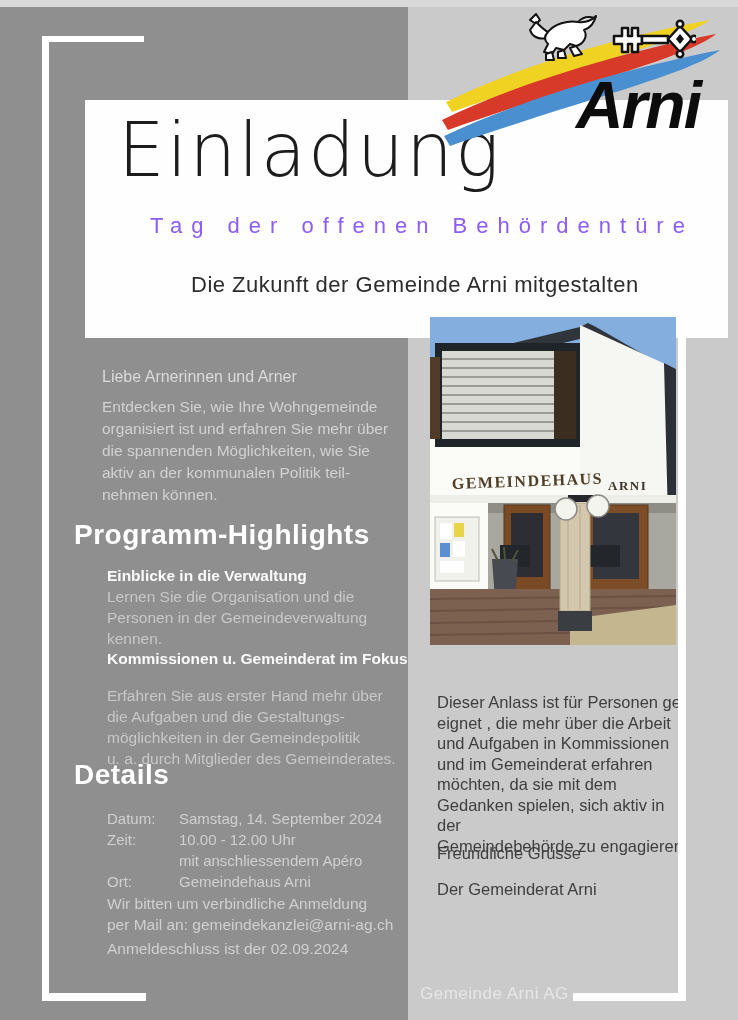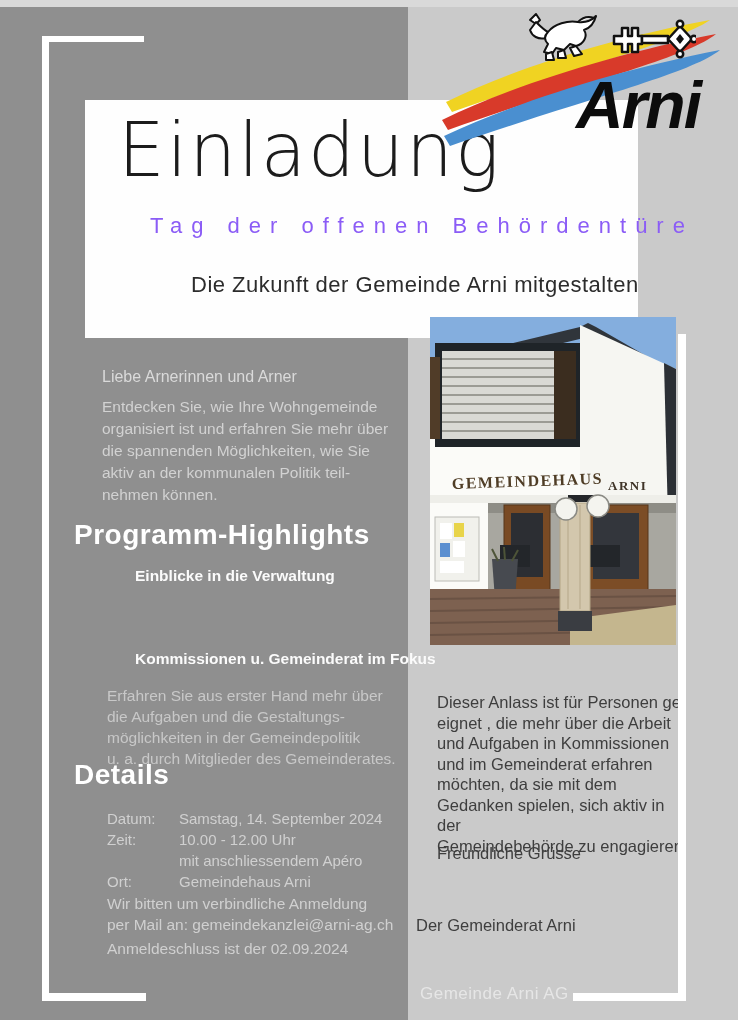--- a/index.html
+++ b/index.html
@@ -11,21 +11,21 @@
   .right-col{position:absolute;left:408px;top:0;width:330px;height:1020px;background:#cacaca;}
   .top-strip{position:absolute;left:0;top:0;width:738px;height:7px;background:#d9d9d9;}
   
   .fr{position:absolute;background:#ffffff;z-index:4;}
   .fr-left-v{left:42px;top:36px;width:7px;height:965px;}
   .fr-left-top{left:42px;top:36px;width:102px;height:6px;}
   .fr-left-bot{left:42px;top:993px;width:104px;height:8px;}
   .fr-right-v{left:678px;top:334px;width:8px;height:667px;}
   .fr-right-bot{left:573px;top:993px;width:113px;height:8px;}
   
-  .title-box{position:absolute;left:85px;top:100px;width:553px;height:238px;background:#fefefe;z-index:2;}
+  .title-box{position:absolute;left:85px;top:100px;width:643px;height:238px;background:#fefefe;z-index:2;}
   .title{
     position:absolute;left:33px;top:10px;font-family:"DejaVu Sans",sans-serif;
     font-size:74px;font-weight:200;color:#1c1c1c;letter-spacing:2px;line-height:1.1;white-space:nowrap;
   }
   .subtitle{
     position:absolute;left:65px;top:113px;font-size:22px;color:#8b5cf6;
     letter-spacing:9px;white-space:nowrap;font-weight:400;
   }
   .tagline{
     position:absolute;left:106px;top:172px;font-size:22px;color:#2c2c2c;
@@ -38,39 +38,39 @@
     position:absolute;left:136px;top:66px;font-size:66px;font-weight:700;font-style:italic;
     color:#0c0c0c;letter-spacing:-2px;line-height:1;
   }
   
   .lt{position:absolute;color:#d2d2d2;font-size:15.5px;line-height:21px;z-index:3;}
   .preline{white-space:pre-line;}
   .salutation{left:102px;top:366px;font-size:16px;color:#dadada;}
   .intro{left:102px;top:396px;line-height:22px;}
   .h-section{font-size:28px;font-weight:700;color:#ffffff;letter-spacing:0.5px;line-height:30px;}
   .h-program{left:74px;top:520px;}
-  .b-title{font-weight:700;color:#fbfbfb;margin-left:28px;}
+  .b-title{font-weight:700;color:#fbfbfb;}
   .p1-title{left:107px;top:565px;}
   .p1-body{left:107px;top:586px;color:#c8c8c8;}
   .p2-title{left:107px;top:648px;}
   .p2-body{left:107px;top:669px;color:#c8c8c8;margin-top:16px;}
   .h-details{left:74px;top:760px;}
   .detail-grid{
     position:absolute;left:107px;top:808px;display:grid;z-index:3;
     grid-template-columns:57px auto;column-gap:15px;color:#d0d0d0;
     font-size:15px;line-height:21px;
   }
   .registration{left:107px;top:893px;color:#d0d0d0;}
   .deadline{left:107px;top:938px;color:#d0d0d0;}
   .footer-left{left:162px;top:984px;font-size:17px;color:#dedede;letter-spacing:1px;margin-top:33px;}
   
   .rt{position:absolute;color:#3e3e3e;font-size:16.5px;line-height:20.5px;z-index:3;}
   .r-para{left:437px;top:692px;width:252px;}
   .r-closing{left:437px;top:843px;}
-  .r-signature{left:416px;top:879px;margin-top:36px;}
+  .r-signature{left:437px;top:879px;}
   .footer-right{left:420px;top:984px;font-size:17px;color:#e6e6e6;letter-spacing:0.5px;}
   
   .photo{position:absolute;left:430px;top:317px;width:246px;height:328px;z-index:3;background:#ffffff;}
 </style>
 </head>
 <body>
 
 <div class="page">
 
   <div class="right-col"></div>
@@ -185,20 +185,23 @@
 
   <div class="lt salutation">Liebe Arnerinnen und Arner</div>
   <div class="lt intro preline">Entdecken Sie, wie Ihre Wohngemeinde
 organisiert ist und erfahren Sie mehr über
 die spannenden Möglichkeiten, wie Sie
 aktiv an der kommunalen Politik teil-
 nehmen können.</div>
 
   <div class="lt h-section h-program">Programm-Highlights</div>
   <div class="lt b-title p1-title">Einblicke in die Verwaltung</div>
+  <div class="lt preline p1-body">Lernen Sie die Organisation und die
+Personen in der Gemeindeverwaltung
+kennen.</div>
   <div class="lt b-title p2-title">Kommissionen u. Gemeinderat im Fokus</div>
   <div class="lt preline p2-body">Erfahren Sie aus erster Hand mehr über
 die Aufgaben und die Gestaltungs-
 möglichkeiten in der Gemeindepolitik
 u. a. durch Mitglieder des Gemeinderates.</div>
 
   <div class="lt h-section h-details">Details</div>
   <div class="detail-grid">
     <span>Datum:</span>
     <span>Samstag, 14. September 2024</span>

